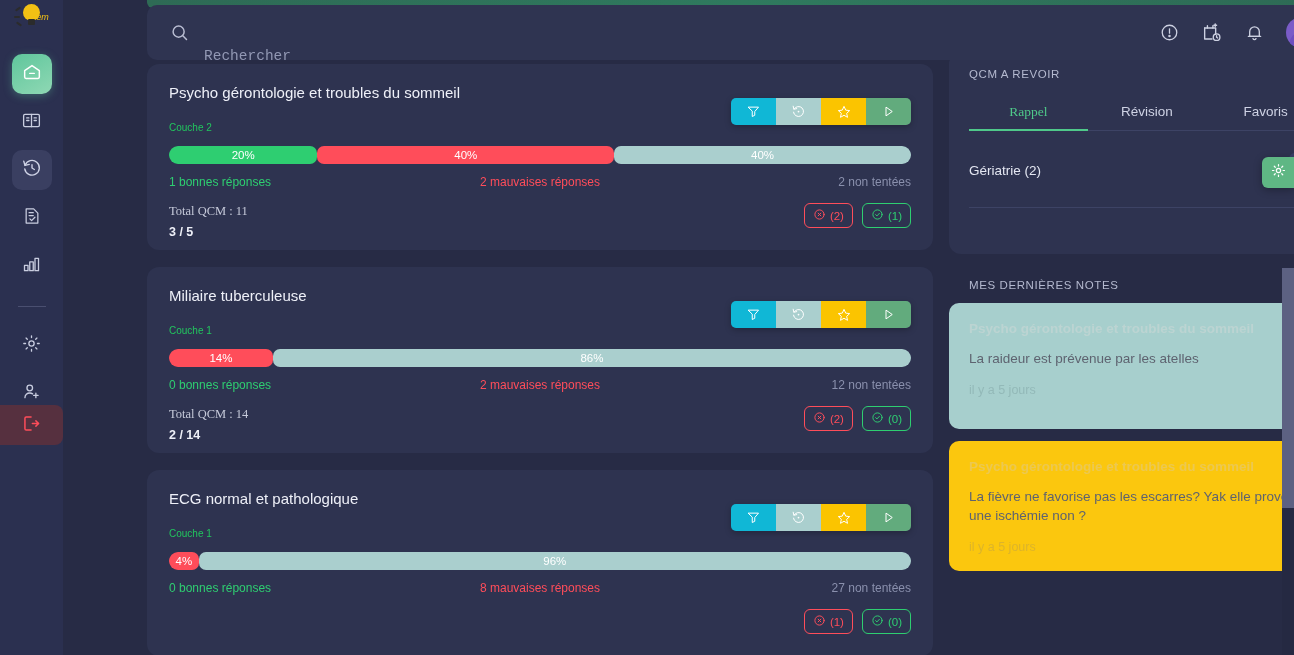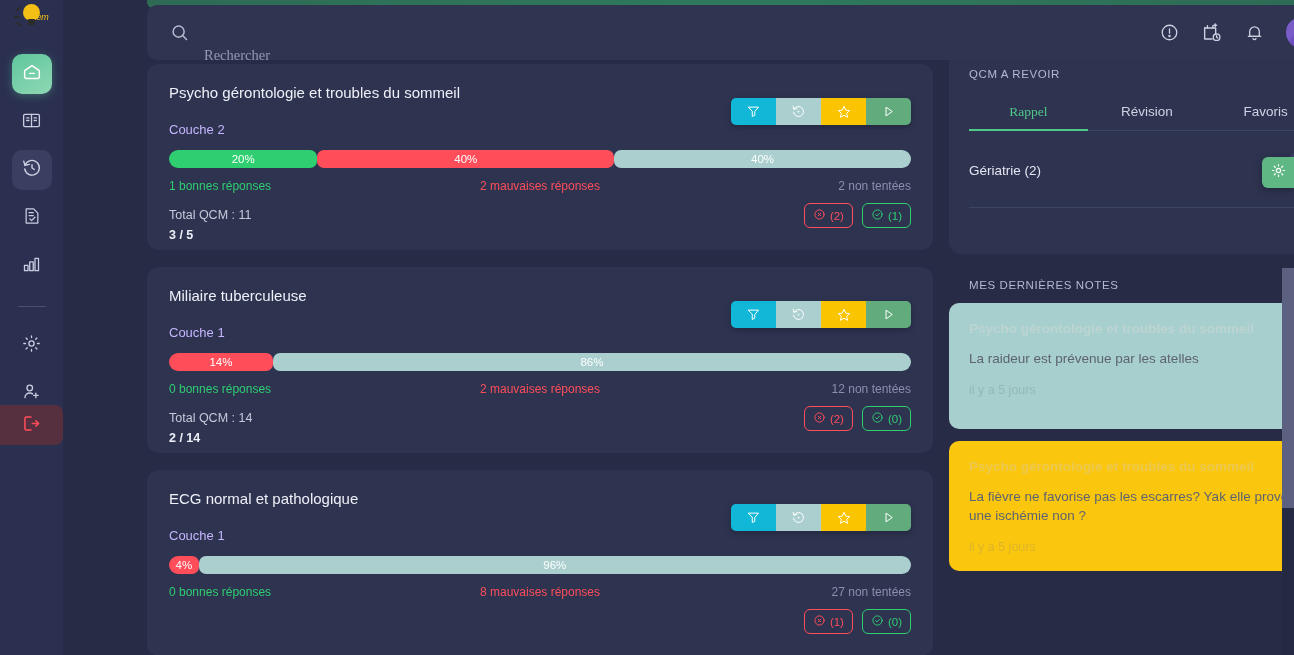--- a/index.html
+++ b/index.html
@@ -73,21 +73,21 @@
 
   .topbar {
     position: absolute; left: 84px; top: 5px; width: 1190px; height: 55px;
     background: #2f3451; border-radius: 10px;
     display: flex; align-items: center; z-index: 20;
   }
   .search-icon { margin-left: 22px; color: #b9bdd2; display: flex; }
   .search-input {
     flex: 1; background: transparent; border: none; outline: none;
     color: #e7e9f3; font-size: 14.5px; margin-left: 14px;
-    font-family: Liberation Serif, serif;
+    font-family: Liberation Mono, monospace;
     margin-top: 46px;
   }
   .search-input::placeholder { color: #9298b4; }
   .top-actions { display: flex; align-items: center; gap: 21px; margin-right: 20px; }
   .top-icon { color: #cdd1e2; display: flex; cursor: pointer; }
   .avatar {
     position: relative; width: 31px; height: 31px; border-radius: 50%;
     background: #7a5cc8; overflow: hidden; cursor: pointer;
   }
   .av-body { position: absolute; left: 4px; top: 16px; width: 23px; height: 16px; border-radius: 9px 9px 0 0; background: #6e4fc0; }
@@ -96,21 +96,21 @@
   .cards {
     position: absolute; left: 84px; top: 64px; width: 786px; height: 591px;
     overflow: hidden;
   }
   .card {
     background: #2e3350; border-radius: 12px;
     height: 186px; margin-bottom: 17px; padding: 20px 22px 0 22px;
     position: relative;
   }
   .card-title { color: #eef0f8; font-size: 15px; font-weight: 400; }
-  .card-sub { color: #c4b5fd; font-size: 13px; margin-top: 21px; }
+  .card-sub { color: #22c55e; font-size: 10px; margin-top: 21px; }
 
   .btn-group {
     position: absolute; right: 22px; top: 34px;
     display: flex; border-radius: 5px; overflow: hidden;
     box-shadow: 0 2px 6px rgba(0,0,0,.25);
   }
   .act-btn {
     width: 45px; height: 27px; display: flex; align-items: center; justify-content: center;
     cursor: pointer;
   }
@@ -129,21 +129,21 @@
   .seg-good { background: #2ece71; }
   .seg-bad  { background: #ff4d5a; }
   .seg-none { background: #aacfce; }
 
   .legend { display: flex; margin-top: 11px; width: 742px; font-size: 12px; gap: 26px; }
   .lg-good { color: #2ece71; flex: 1; text-align: left; }
   .lg-bad  { color: #ff4d5a; flex: 1; text-align: center; }
   .lg-none { color: #8a90ad; flex: 1; text-align: right; }
 
   .totals { margin-top: 15px; }
-  .total-line { color: #c6cada; font-size: 12.5px; }
+  .total-line { color: #c6cada; font-size: 12.5px; font-family: Liberation Serif, serif; }
   .score-line { color: #eef0f8; font-size: 12.5px; font-weight: bold; margin-top: 6px; }
 
   .pills { position: absolute; right: 22px; bottom: 22px; display: flex; gap: 9px; }
   .pill {
     display: flex; align-items: center; gap: 4px;
     border-radius: 6px; padding: 4px 8px; font-size: 11.5px; cursor: pointer;
   }
   .pill-bad { border: 1px solid #ff4d5a; color: #ff4d5a; }
   .pill-good { border: 1px solid #2ece71; color: #2ece71; }
 

